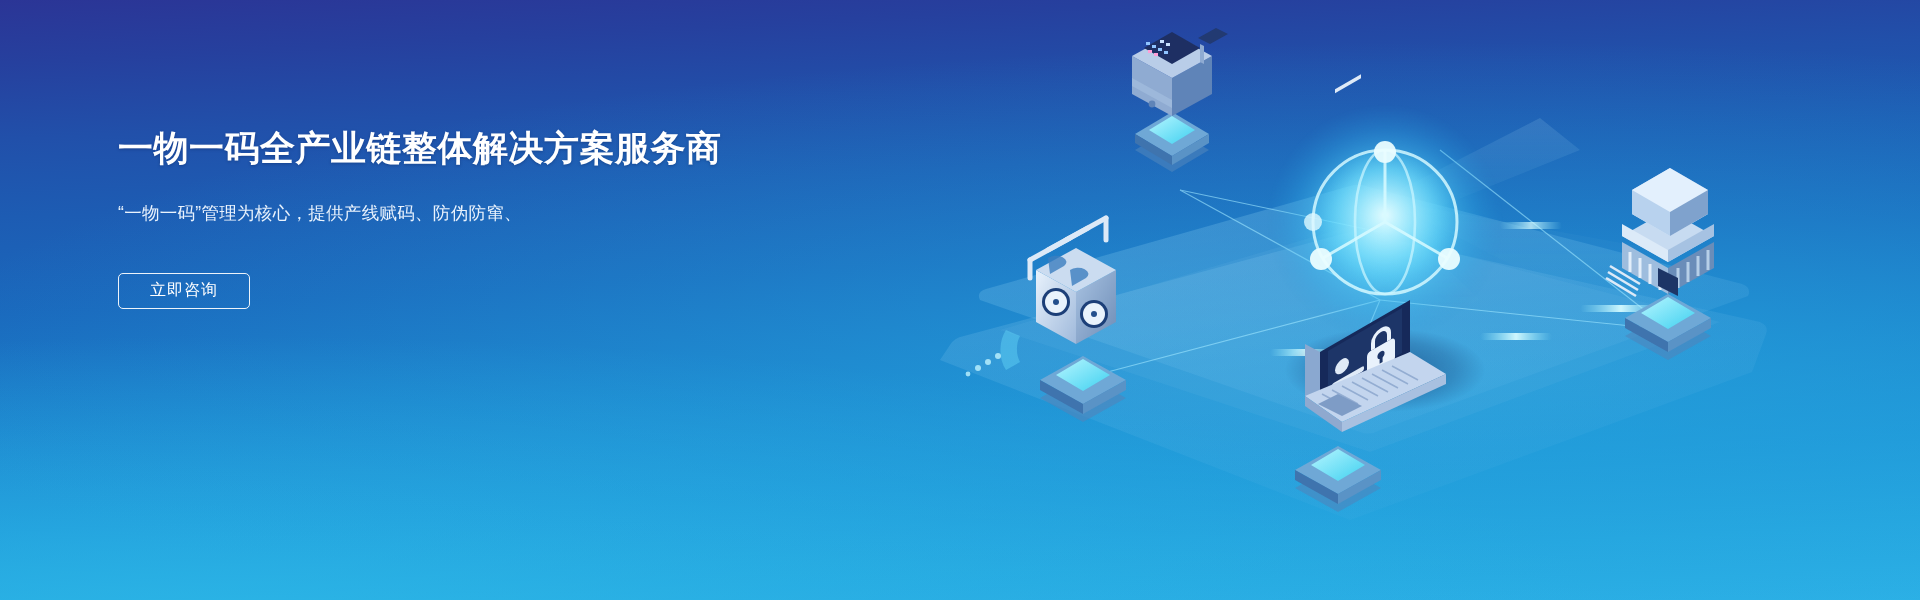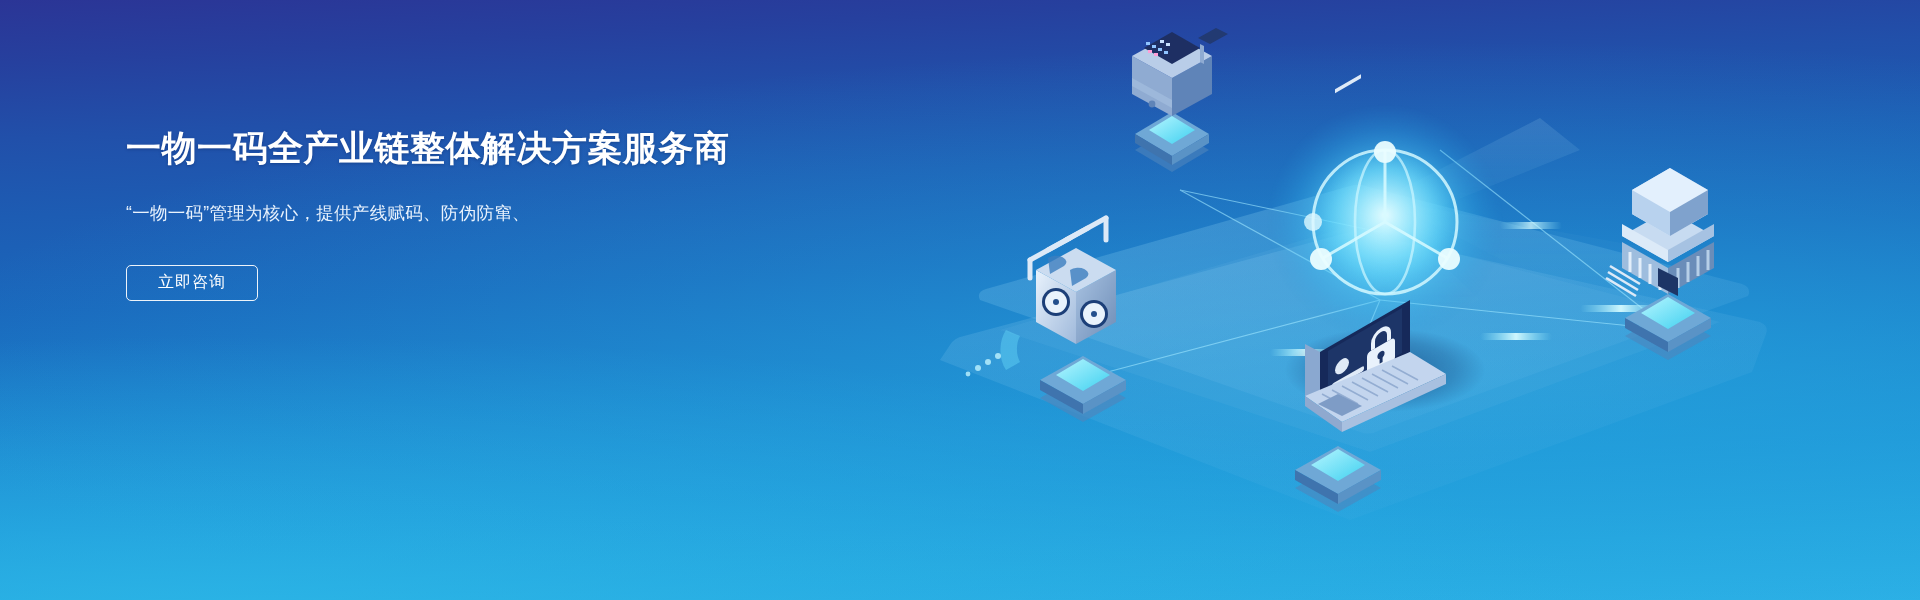--- a/index.html
+++ b/index.html
@@ -19,33 +19,33 @@
         #2150aa 20%,
         #1d5cb3 31%,
         #1a69bd 45%,
         #1a7cc9 60%,
         #1d91d6 76%,
         #25a4df 89%,
         #2cb0e6 100%);
   }
 
   
-  .copy{position:absolute;left:126px;top:126px;width:620px;}
+  .copy{position:absolute;left:118px;top:126px;width:620px;}
   .headline{
     margin:0;font-size:35px;line-height:1.28;font-weight:700;color:#ffffff;
     letter-spacing:.5px;white-space:nowrap;
     text-shadow:0 1px 3px rgba(10,30,80,.35);
   }
-  .sub{margin:26px 0 0 0;}
+  .sub{margin:26px 0 17px 0;}
   .sub-line{
     font-size:17.5px;line-height:32px;color:#eaf3fd;font-weight:400;
     letter-spacing:.3px;white-space:nowrap;
   }
   .cta{
-    margin-top:36px;display:inline-flex;align-items:center;justify-content:center;
+    margin-top:27px;display:inline-flex;align-items:center;justify-content:center;
     width:132px;height:36px;border:1px solid rgba(255,255,255,.92);
     border-radius:5px;color:#ffffff;font-size:16px;letter-spacing:1px;
     background:transparent;cursor:pointer;box-sizing:border-box;
   }
 
   
   .art{position:absolute;left:880px;top:0;width:1040px;height:600px;}
   .art svg{position:absolute;left:0;top:0;width:1040px;height:600px;}
 </style>
 </head>

